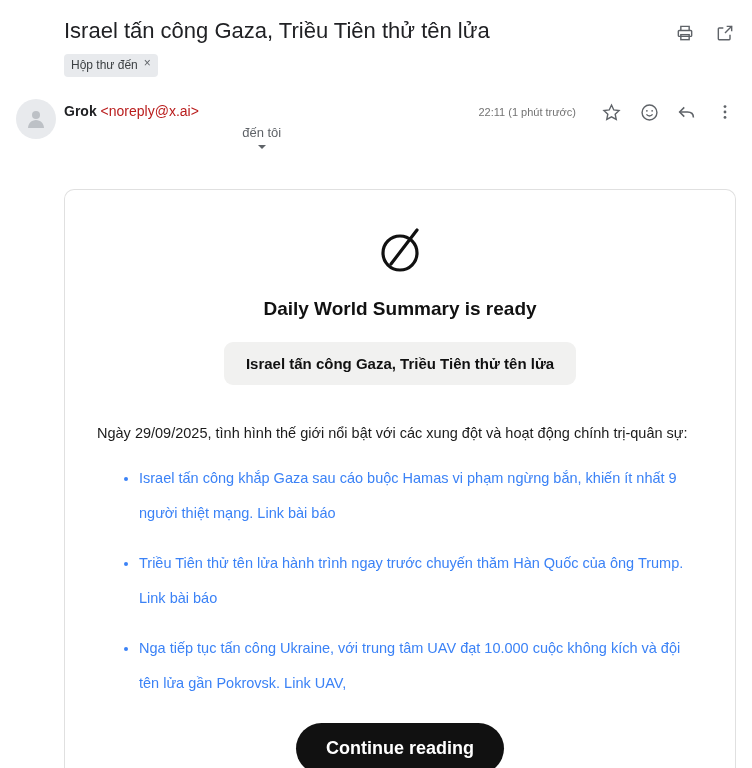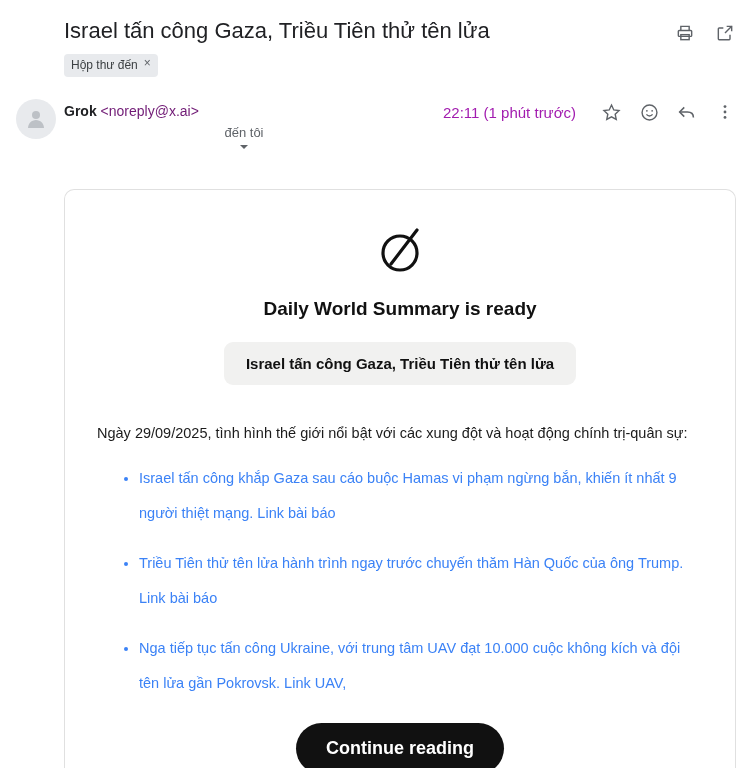--- a/index.html
+++ b/index.html
@@ -90,21 +90,21 @@
     padding-top: 2px;
     min-width: 0;
   }
   .sender-line {
     font-size: 14px;
     line-height: 20px;
     color: #202124;
     white-space: nowrap;
   }
   .sender-name { font-weight: bold; }
-  .sender-email { color: #701a75; font-weight: 400; }
+  .sender-email { color: #b91c1c; font-weight: 400; }
   .to-line {
     margin-top: 4px;
     font-size: 13px;
     color: #5f6368;
     display: flex;
     align-items: center;
     gap: 3px;
     flex-direction: column;
   }
   .caret {
@@ -114,22 +114,22 @@
     border-top: 4px solid #5f6368;
     margin-top: 2px;
   }
   .msg-actions {
     display: flex;
     align-items: center;
     gap: 16px;
     padding-top: 2px;
   }
   .timestamp {
-    font-size: 15px;
-    color: #a21caf;
+    font-size: 11px;
+    color: #737373;
     white-space: nowrap;
     margin-right: 8px;
     margin-left: 19px;
   }
 
   
   .card {
     margin: 40px 16px 0 64px;
     border: 1px solid #e0e0e0;
     border-bottom: none;

